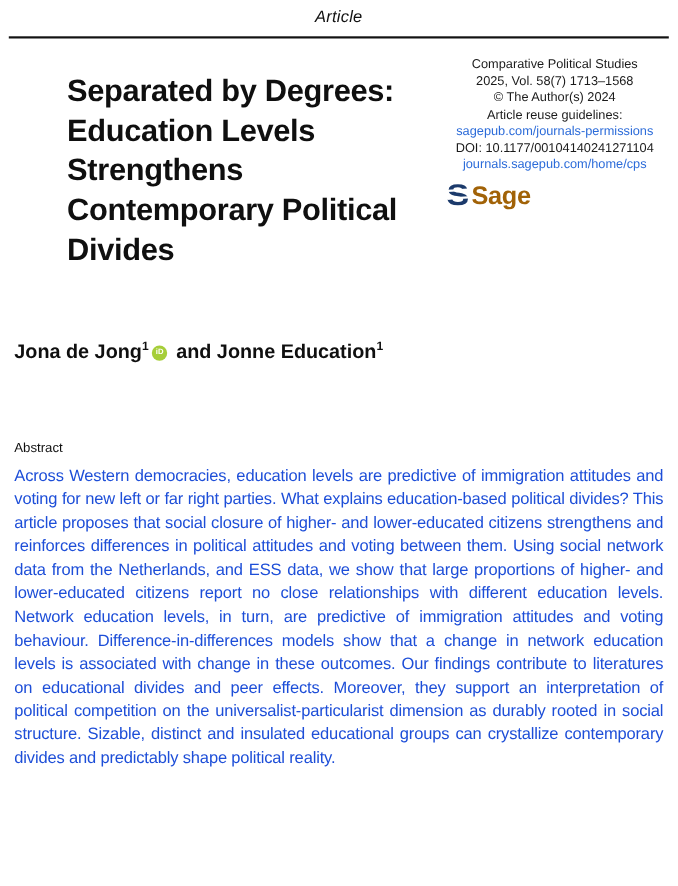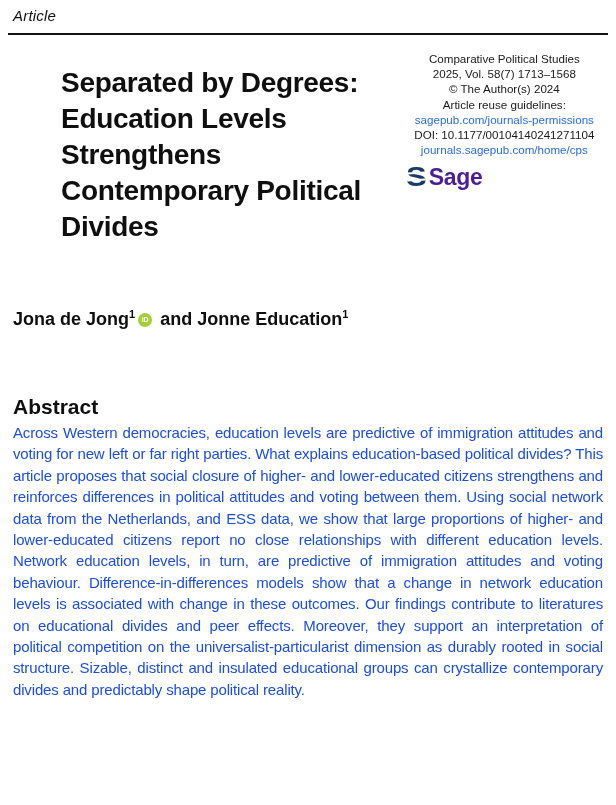--- a/index.html
+++ b/index.html
@@ -15,20 +15,21 @@
   .page {
     padding: 6px 13px 0 13px;
     width: 616px;
   }
   .eyebrow {
     font-style: italic;
     font-size: 15px;
     line-height: 20px;
     color: #111111;
     letter-spacing: 0.2px;
+    text-align: center;
   }
   .header-rule {
     border: none;
     border-top: 2px solid #121212;
     margin-top: 7px;
     margin-left: -5px;
     margin-right: -5px;
   }
   .head-row {
     display: flex;
@@ -81,21 +82,21 @@
     left: 1px;
     right: 1px;
     height: 2px;
     background: #ffffff;
   }
   .sage-s .slit.s1 { top: 8px; transform: rotate(-4deg); }
   .sage-s .slit.s2 { top: 15px; transform: rotate(-4deg); }
   .sage-wordmark {
     font-size: 23px;
     font-weight: 700;
-    color: #4c1d95;
+    color: #a16207;
     letter-spacing: -0.3px;
   }
   .author-line {
     margin-top: 62px;
     font-size: 18px;
     line-height: 24px;
     font-weight: 700;
     color: #0f0f0f;
   }
   .author-line sup {
@@ -114,23 +115,23 @@
     background: #a6ce39;
     color: #ffffff;
     font-size: 7px;
     font-weight: 700;
     vertical-align: 3px;
     margin: 0 3px 0 3px;
     cursor: pointer;
   }
   .abstract-section { margin-top: 66px; }
   .abstract-heading {
-    font-size: 21px;
+    font-size: 12px;
     line-height: 20px;
-    font-weight: 700;
+    font-weight: 400;
     color: #0f0f0f;
     margin-bottom: 5px;
   }
   .abstract-text {
     font-size: 15px;
     line-height: 21.4px;
     text-align: justify;
     color: #1d4ed8;
     letter-spacing: -0.15px;
   }

